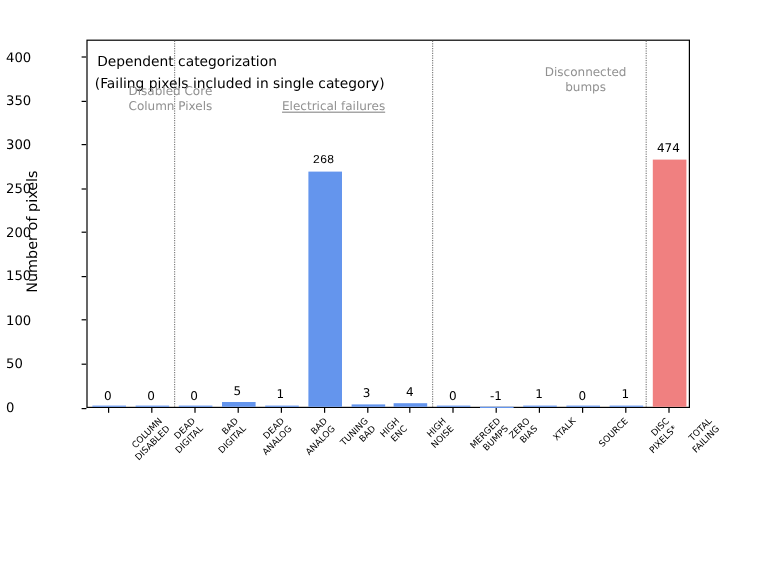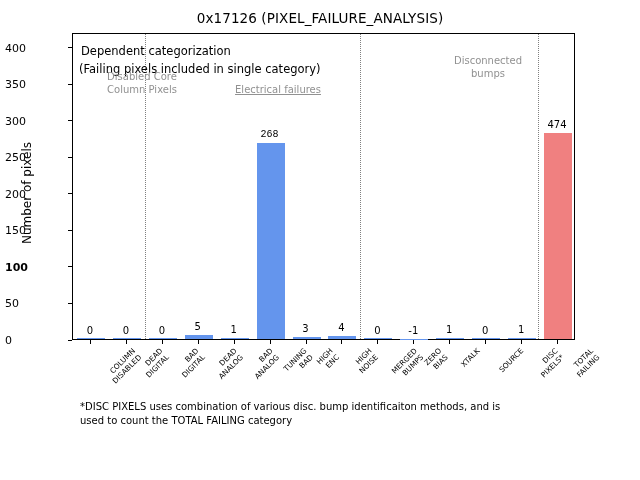--- a/index.html
+++ b/index.html
@@ -161,30 +161,29 @@
     font-size: 10px;
     color: #000;
     line-height: 13.5px;
   }
 </style>
 </head>
 <body>
 
 <div id="figure">
 
-  <div id="chart-title">0x17126 (PIXEL_FAILURE_ANALYSIS)</div>
 
   <div id="yaxis-group">
     <div id="ylabel">Number of pixels</div>
     <div id="ytick-labels">
         <div class="ytick-label" style="top: 340px;">0</div>
         <div class="ytick-mark" style="top: 339.5px;"></div>
         <div class="ytick-label" style="top: 303.452px;">50</div>
         <div class="ytick-mark" style="top: 302.952px;"></div>
-        <div class="ytick-label" style="top: 266.905px; font-weight: bold;">100</div>
+        <div class="ytick-label" style="top: 266.905px;">100</div>
         <div class="ytick-mark" style="top: 266.405px;"></div>
         <div class="ytick-label" style="top: 230.357px;">150</div>
         <div class="ytick-mark" style="top: 229.857px;"></div>
         <div class="ytick-label" style="top: 193.81px;">200</div>
         <div class="ytick-mark" style="top: 193.31px;"></div>
         <div class="ytick-label" style="top: 157.262px;">250</div>
         <div class="ytick-mark" style="top: 156.762px;"></div>
         <div class="ytick-label" style="top: 120.714px;">300</div>
         <div class="ytick-mark" style="top: 120.214px;"></div>
         <div class="ytick-label" style="top: 84.1667px;">350</div>
@@ -316,18 +315,14 @@
       <div class="bar-value" style="left: 305.536px; top: 322.807px;">3</div>
       <div class="bar-value" style="left: 341.464px; top: 322.076px;">4</div>
       <div class="bar-value" style="left: 377.393px; top: 325px;">0</div>
       <div class="bar-value" style="left: 413.321px; top: 325px;">-1</div>
       <div class="bar-value" style="left: 449.25px; top: 324.269px;">1</div>
       <div class="bar-value" style="left: 485.179px; top: 325px;">0</div>
       <div class="bar-value" style="left: 521.107px; top: 324.269px;">1</div>
       <div class="bar-value" style="left: 557.036px; top: 118.871px;">474</div>
     </div>
 
-  <div id="footnote">
-    <div>*DISC PIXELS uses combination of various disc. bump identificaiton methods, and is</div>
-    <div>used to count the TOTAL FAILING category</div>
-  </div>
 
 </div>
 
 </body></html>

